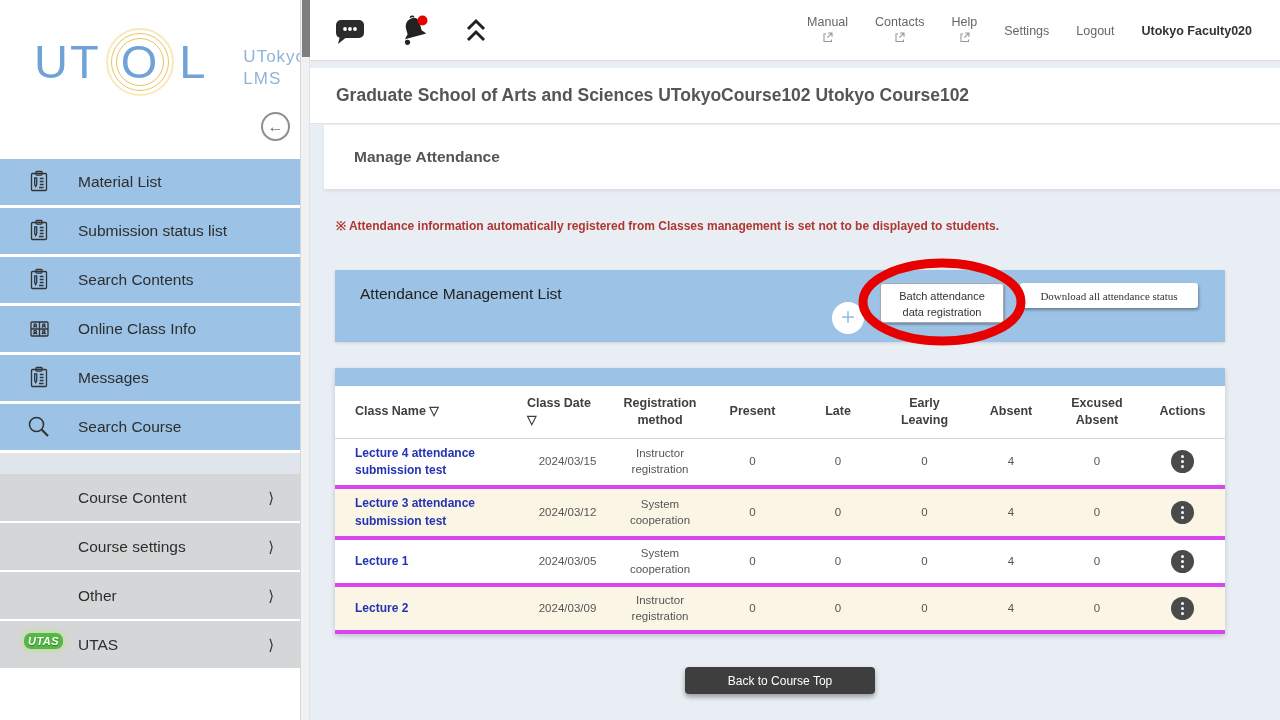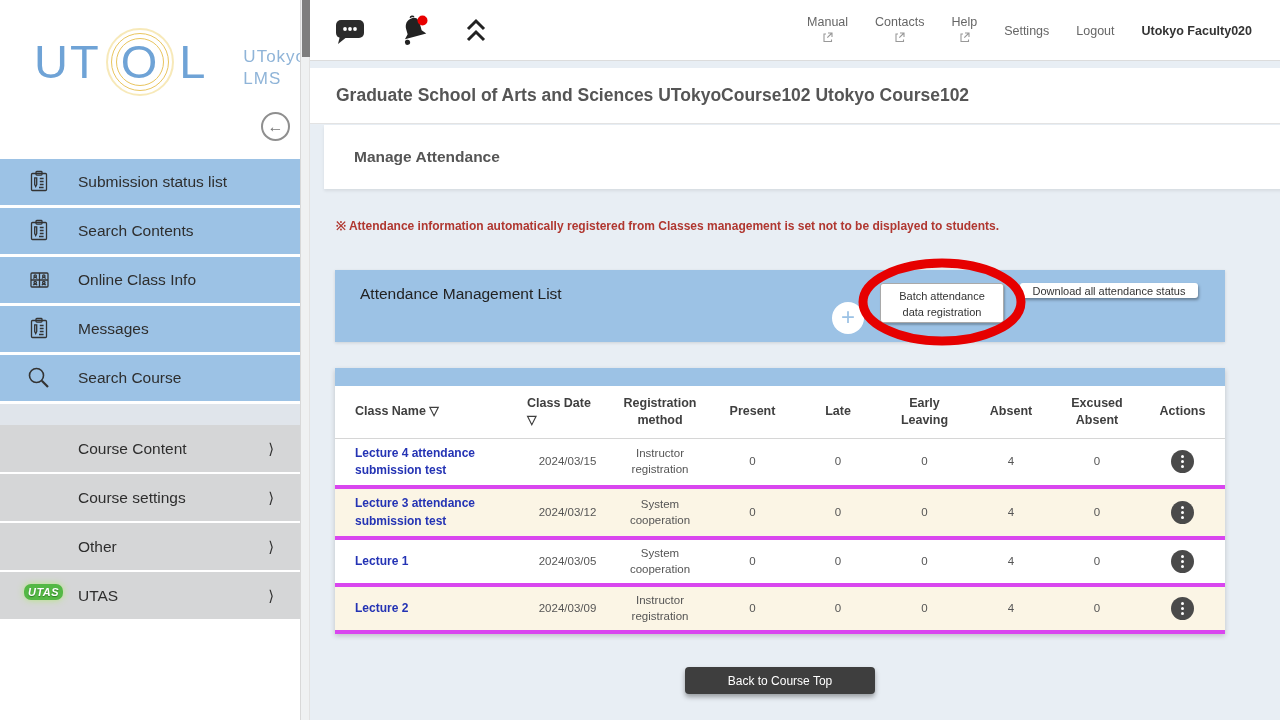--- a/index.html
+++ b/index.html
@@ -53,22 +53,22 @@
   .notice { position:absolute; left:336px; top:217px; font-size:12px; font-weight:bold; color:#B03730; }
 
   
   .panel { position:absolute; left:335px; top:270px; width:890px; height:72px; background:#9CC2E5; box-shadow:0 1px 3px rgba(0,0,0,0.12); }
   .panel-title { position:absolute; left:25px; top:15px; font-size:15.5px; color:#222; }
   .plus-btn { position:absolute; left:497px; top:32px; width:32px; height:32px; border-radius:50%; background:#fff;
               color:#9CC2E5; font-size:24px; line-height:30px; text-align:center; cursor:pointer; }
   .batch-btn { position:absolute; left:545px; top:13px; width:124px; height:40px; background:#fff; border:1px solid #A9A9A9;
                border-radius:3px; font-size:11px; color:#333; white-space:pre-line; line-height:1.45; text-align:center;
                padding-top:4px; cursor:pointer; box-shadow:1px 2px 2px rgba(0,0,0,0.25); font-family:"Liberation Sans",sans-serif; }
-  .dl-btn { position:absolute; left:685px; top:13px; width:178px; height:15px; background:#fff; border:none; border-radius:3px;
-            font-size:11px; color:#333; cursor:pointer; box-shadow:1px 2px 3px rgba(0,0,0,0.35); font-family:Liberation Sans, sans-serif; }
+  .dl-btn { position:absolute; left:685px; top:13px; width:178px; height:25px; background:#fff; border:none; border-radius:3px;
+            font-size:11px; color:#333; cursor:pointer; box-shadow:1px 2px 3px rgba(0,0,0,0.35); font-family:Liberation Serif, serif; }
   .annotation { position:absolute; left:855px; top:255px; width:174px; height:94px; pointer-events:none; z-index:50; }
 
   
   .table-wrap { position:absolute; left:335px; top:368px; width:890px; box-shadow:0 2px 5px rgba(0,0,0,0.18); }
   .table-strip { height:18px; background:#9CC2E5; }
   table { width:890px; border-collapse:collapse; background:#fff; table-layout:fixed; }
   thead tr { height:52px; border-bottom:1px solid #D6D6D6; }
   th { font-size:12.5px; font-weight:bold; color:#3F3F3F; white-space:pre-line; text-align:center; vertical-align:middle; line-height:1.35; }
   th.h-left { text-align:left; padding-left:20px; }
   th.h-left2 { text-align:left; padding-left:2px; }
@@ -101,20 +101,33 @@
       <span class="logo-sub">
         <span>UTokyo</span><br>
         <span>LMS</span>
       </span>
     </div>
     <div class="collapse-btn">
       <span>←</span>
     </div>
   </div>
   <div id="menu">
+      <div class="m-item">
+        <span class="m-icon">
+          <svg width="26" height="26" viewBox="0 0 26 26">
+            <g fill="none" stroke="#333" stroke-width="1.3">
+              <rect x="5.5" y="4.5" width="15" height="17" rx="1"></rect>
+              <rect x="10" y="2.5" width="6" height="3.6" rx="0.8"></rect>
+              <path d="M8.7 8.8 h2 v6.8 l-1 2 l-1 -2 z"></path>
+              <path d="M13.8 9.5 h3.8 M13.8 12.5 h3.8 M13.8 15.5 h3.8 M13 18.5 h4.6"></path>
+            </g>
+          </svg>
+        </span>
+        <span class="m-label">Material List</span>
+      </div>
       <div class="m-item">
         <span class="m-icon">
           <svg width="26" height="26" viewBox="0 0 26 26">
             <g fill="none" stroke="#333" stroke-width="1.3">
               <rect x="5.5" y="4.5" width="15" height="17" rx="1"></rect>
               <rect x="10" y="2.5" width="6" height="3.6" rx="0.8"></rect>
               <path d="M8.7 8.8 h2 v6.8 l-1 2 l-1 -2 z"></path>
               <path d="M13.8 9.5 h3.8 M13.8 12.5 h3.8 M13.8 15.5 h3.8 M13 18.5 h4.6"></path>
             </g>
           </svg>

